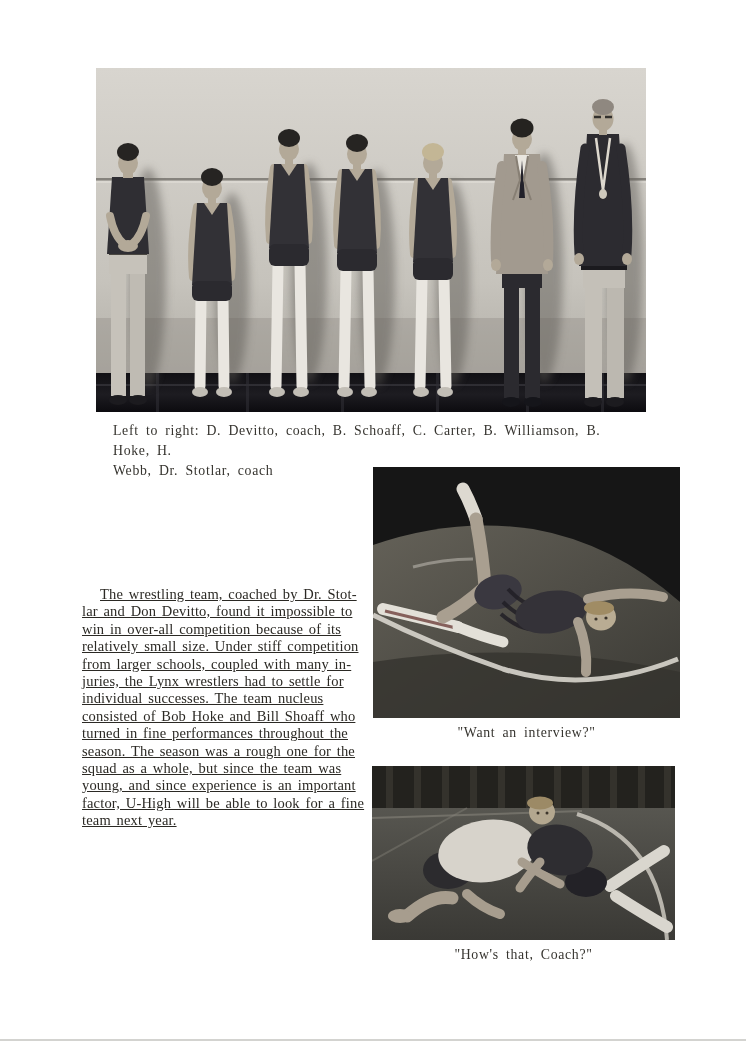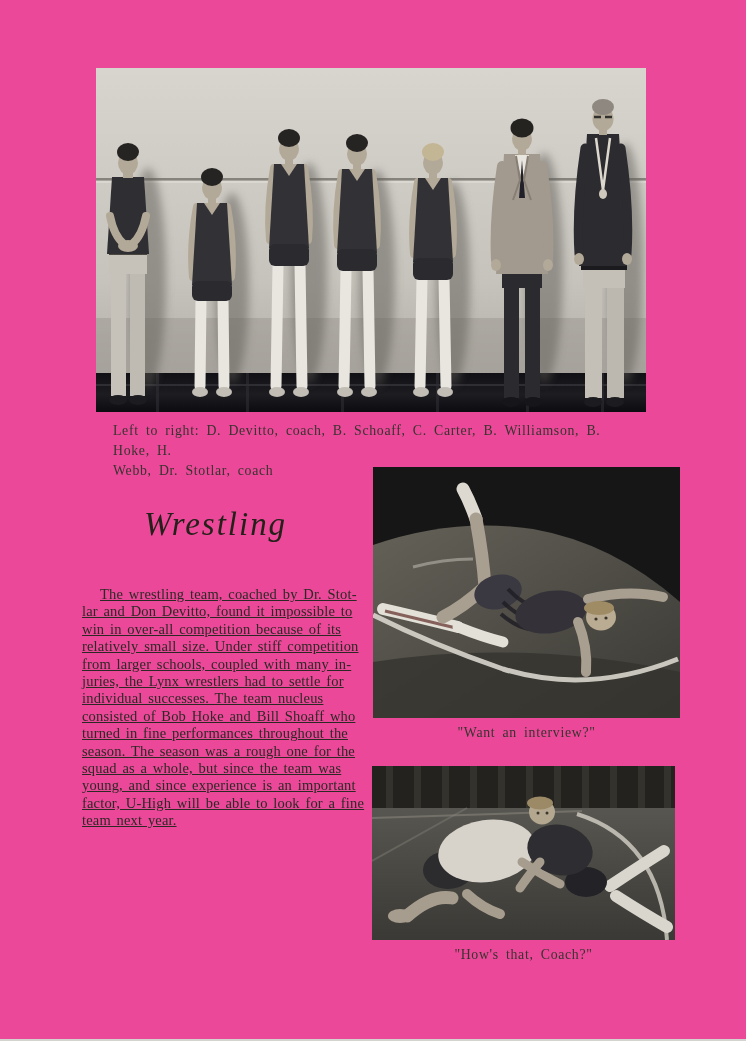--- a/index.html
+++ b/index.html
@@ -1,18 +1,18 @@
 <!DOCTYPE html>
 <html><head>
 <meta charset="utf-8">
 <style>
   html,body{margin:0;padding:0;background:#e9e9e7;}
   .page{
     position:relative;width:746px;height:1041px;margin:0 auto;
-    background:#ec4899;overflow:hidden;
+    background:#ffffff;overflow:hidden;
     font-family:"Liberation Serif","DejaVu Serif",serif;color:#2c2a26;
   }
   .photo{position:absolute;overflow:hidden;background:#111;}
   .photo svg{display:block;}
   .caption{
     position:absolute;white-space:pre-line;
     font-size:13.8px;line-height:20px;letter-spacing:.05em;word-spacing:.22em;
     color:#36342f;
   }
   .team-caption{left:113px;top:421px;width:528px;text-align:left;}
@@ -192,21 +192,20 @@
         <path d="M498 49 L505 49 M509 49 L516 49" stroke="#33312e" stroke-width="2.5"></path>
         <ellipse cx="497" cy="334" rx="9" ry="5" fill="#1c1b1f"></ellipse>
         <ellipse cx="519" cy="334" rx="9" ry="5" fill="#1c1b1f"></ellipse>
       </g>
     </svg>
   </figure>
 
   <figcaption class="caption team-caption">Left to right:  D. Devitto, coach, B. Schoaff, C. Carter, B. Williamson, B. Hoke, H.
 Webb, Dr. Stotlar, coach</figcaption>
 
-  <h1 class="page-title" style="margin:0;font-weight:normal;">Wrestling</h1>
 
   <p class="article" style="margin:0;">The wrestling team, coached by Dr. Stot-
 lar and Don Devitto, found it impossible to
 win in over-all competition because of its
 relatively small size.  Under stiff competition
 from larger schools, coupled with many in-
 juries, the Lynx wrestlers had to settle for
 individual successes.  The team nucleus
 consisted of Bob Hoke and Bill Shoaff who
 turned in fine performances throughout the

